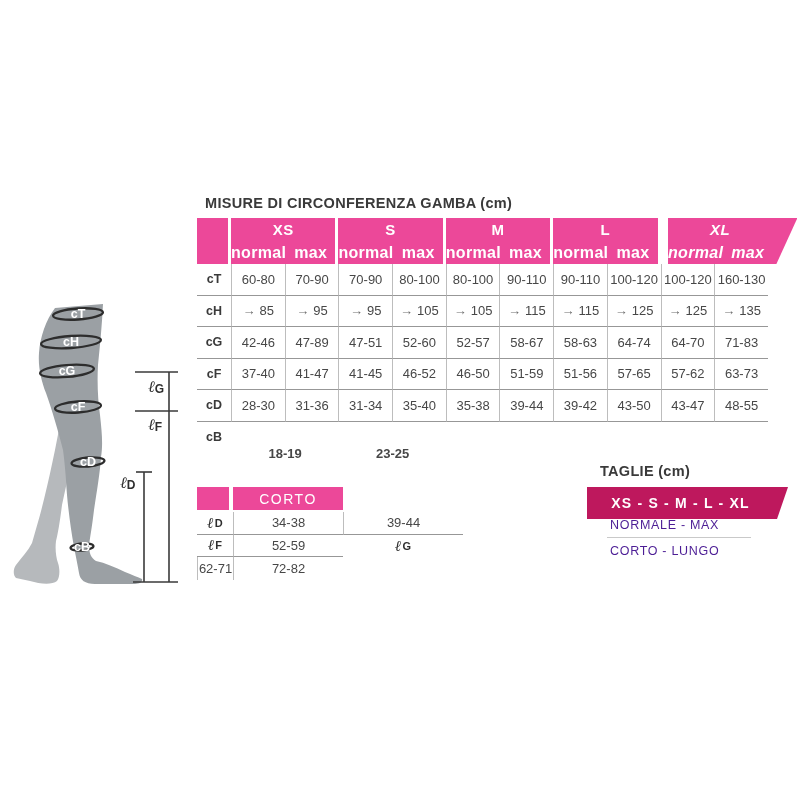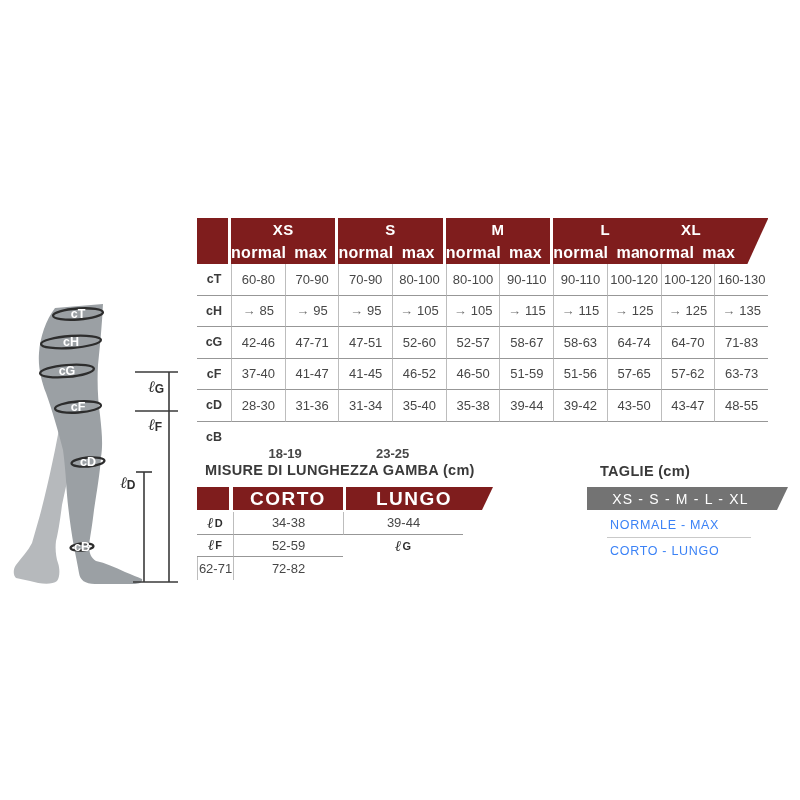--- a/index.html
+++ b/index.html
@@ -5,21 +5,21 @@
   html,body{margin:0;padding:0;background:#fff;}
   .page{position:relative;width:800px;height:800px;background:#ffffff;overflow:hidden;
         font-family:"Liberation Sans",sans-serif;}
 
   
   .sec-title{position:absolute;font-weight:bold;font-size:14.5px;color:#3a3a3a;
              letter-spacing:.3px;white-space:nowrap;}
 
   
   .circ-header{position:absolute;left:197px;top:218px;width:593px;height:46px;}
-  .hdr-block{position:absolute;top:0;height:100%;background:#7f1d1d;box-sizing:border-box;}
+  .hdr-block{position:absolute;top:0;height:100%;background:#ec4899;box-sizing:border-box;}
   .hdr-label-block{left:0;width:31px;}
   .hdr-group{display:flex;flex-direction:column;color:#fff;}
   .hdr-size{height:23px;display:flex;align-items:center;justify-content:center;
             font-weight:bold;font-size:15px;letter-spacing:.5px;}
   .hdr-sub{flex:1;display:flex;font-weight:bold;font-size:16px;letter-spacing:.3px;}
   .hdr-sub span{flex:1;display:flex;align-items:center;justify-content:center;}
   .hdr-group-last{clip-path:polygon(0 0,100% 0,calc(100% - 21px) 100%,0 100%);padding-right:25px;}
 
   
   .circ-grid{position:absolute;left:197px;top:264px;display:grid;
@@ -29,34 +29,34 @@
         white-space:nowrap;}
   .cell.bl{border-left:1px solid #bdbdbd;}
   .cell.bb{border-bottom:1px solid #979797;}
   .cell.lab{font-weight:bold;font-size:12.5px;color:#3a3a3a;}
   .cell.span2{grid-column:span 2;font-weight:600;margin-top:32px;}
   .arrow{color:#6e6e6e;margin-right:4px;font-size:13px;}
 
   
   .len-header{position:absolute;left:197px;top:487px;width:296px;height:23px;}
   .len-hdr-text{display:flex;align-items:center;justify-content:center;color:#fff;
-                font-weight:bold;font-size:19px;letter-spacing:1.5px;text-align:right;}
+                font-weight:normal;font-size:14px;letter-spacing:1.5px;text-align:right;}
   .len-hdr-last{clip-path:polygon(0 0,100% 0,calc(100% - 11px) 100%,0 100%);padding-right:11px;}
   .len-grid{position:absolute;left:197px;top:512px;display:grid;
             grid-template-columns:36px 110px 120px;grid-auto-rows:22.5px;}
   .ell{font-family:"DejaVu Serif",serif;font-style:italic;font-size:15px;color:#2e2e2e;}
   .ell-letter{font-weight:bold;font-size:11px;margin-left:1px;color:#2e2e2e;}
 
   
-  .taglie-banner{position:absolute;left:587px;top:487px;width:201px;height:23px;background:#737373;
+  .taglie-banner{position:absolute;left:587px;top:487px;width:201px;height:32px;background:#be185d;
                  clip-path:polygon(0 0,100% 0,calc(100% - 11px) 100%,0 100%);
-                 color:#fff;font-weight:normal;font-size:14px;letter-spacing:1.2px;
+                 color:#fff;font-weight:bold;font-size:14px;letter-spacing:1.2px;
                  display:flex;align-items:center;justify-content:center;
                  padding-right:14px;box-sizing:border-box;}
-  .taglie-line{position:absolute;font-size:12.5px;color:#3b82f6;letter-spacing:.7px;white-space:nowrap;}
+  .taglie-line{position:absolute;font-size:12.5px;color:#4c1d95;letter-spacing:.7px;white-space:nowrap;}
   .taglie-divider{position:absolute;left:607px;top:537px;width:144px;height:1px;background:#c9c9c9;}
 
   
   .band-label{font:bold 12.5px "Liberation Sans",sans-serif;fill:#ffffff;}
   .svg-ell{font:italic 16px "DejaVu Serif",serif;fill:#2e2e2e;}
   .svg-ell-letter{font:bold 12px "Liberation Sans",sans-serif;fill:#2e2e2e;}
 </style>
 </head>
 <body>
 
@@ -122,20 +122,21 @@
       <tspan class="svg-ell">ℓ</tspan><tspan class="svg-ell-letter" dy="1">G</tspan>
     </text>
     <text x="138" y="135">
       <tspan class="svg-ell">ℓ</tspan><tspan class="svg-ell-letter" dy="1">F</tspan>
     </text>
     <text x="110" y="193">
       <tspan class="svg-ell">ℓ</tspan><tspan class="svg-ell-letter" dy="1">D</tspan>
     </text>
   </svg>
 
+  <div class="sec-title" style="left:205px;top:195px;">MISURE DI CIRCONFERENZA GAMBA (cm)</div>
 
   <div class="circ-header" id="circHeader">
       <div class="hdr-block hdr-label-block"></div>
       <div class="hdr-block hdr-group" style="left: 34px; width: 104.4px;">
         <div class="hdr-size">XS</div>
         <div class="hdr-sub">
           <span>normal</span>
           <span>max</span>
         </div>
       </div>
@@ -153,21 +154,21 @@
           <span>max</span>
         </div>
       </div>
       <div class="hdr-block hdr-group" style="left: 356.2px; width: 104.4px;">
         <div class="hdr-size">L</div>
         <div class="hdr-sub">
           <span>normal</span>
           <span>max</span>
         </div>
       </div>
-      <div class="hdr-block hdr-group hdr-group-last" style="left: 442px; width: 129.4px;">
+      <div class="hdr-block hdr-group hdr-group-last" style="left: 471px; width: 129.4px; font-style: italic;">
         <div class="hdr-size">XL</div>
         <div class="hdr-sub">
           <span>normal</span>
           <span>max</span>
         </div>
       </div>
     </div>
   <div class="circ-grid" id="circGrid">
       <div class="cell lab bb">cT</div>
       <div class="cell bl bb">60-80</div>
@@ -186,21 +187,21 @@
       <div class="cell bl bb"><span class="arrow">→</span>95</div>
       <div class="cell bl bb"><span class="arrow">→</span>105</div>
       <div class="cell bl bb"><span class="arrow">→</span>105</div>
       <div class="cell bl bb"><span class="arrow">→</span>115</div>
       <div class="cell bl bb"><span class="arrow">→</span>115</div>
       <div class="cell bl bb"><span class="arrow">→</span>125</div>
       <div class="cell bl bb"><span class="arrow">→</span>125</div>
       <div class="cell bl bb"><span class="arrow">→</span>135</div>
       <div class="cell lab bb">cG</div>
       <div class="cell bl bb">42-46</div>
-      <div class="cell bl bb">47-71</div>
+      <div class="cell bl bb">47-89</div>
       <div class="cell bl bb">47-51</div>
       <div class="cell bl bb">52-60</div>
       <div class="cell bl bb">52-57</div>
       <div class="cell bl bb">58-67</div>
       <div class="cell bl bb">58-63</div>
       <div class="cell bl bb">64-74</div>
       <div class="cell bl bb">64-70</div>
       <div class="cell bl bb">71-83</div>
       <div class="cell lab bb">cF</div>
       <div class="cell bl bb">37-40</div>
@@ -222,26 +223,24 @@
       <div class="cell bl bb">39-44</div>
       <div class="cell bl bb">39-42</div>
       <div class="cell bl bb">43-50</div>
       <div class="cell bl bb">43-47</div>
       <div class="cell bl bb">48-55</div>
       <div class="cell lab">cB</div>
       <div class="cell span2 bl">18-19</div>
       <div class="cell span2 bl">23-25</div>
     </div>
 
-  <div class="sec-title" style="left:205px;top:462px;">MISURE DI LUNGHEZZA GAMBA (cm)</div>
 
   <div class="len-header" id="lenHeader">
       <div class="hdr-block" style="left: 0px; width: 32px;"></div>
       <div class="hdr-block len-hdr-text" style="left: 36px; width: 110px;">CORTO</div>
-      <div class="hdr-block len-hdr-text len-hdr-last" style="left: 149px; width: 147px;">LUNGO</div>
     </div>
   <div class="len-grid" id="lenGrid">
       <div class="cell lab bb">
         <span class="ell">ℓ</span>
         <span class="ell-letter">D</span>
       </div>
       <div class="cell bl bb">34-38</div>
       <div class="cell bl bb">39-44</div>
       <div class="cell lab bb">
         <span class="ell">ℓ</span>

